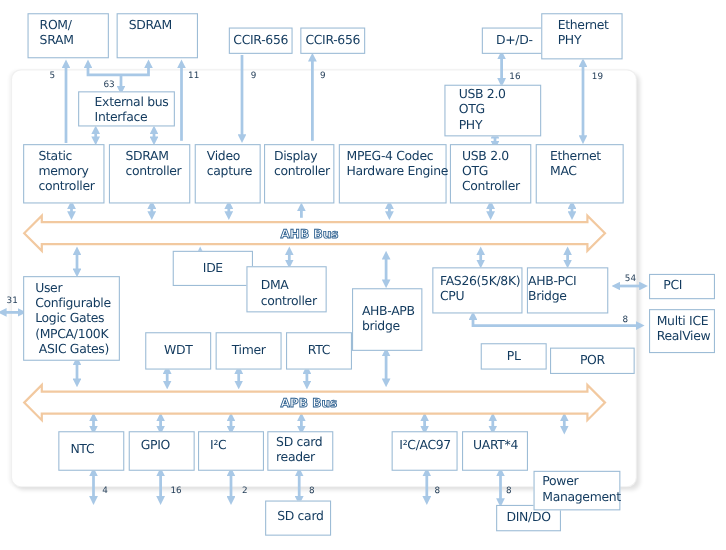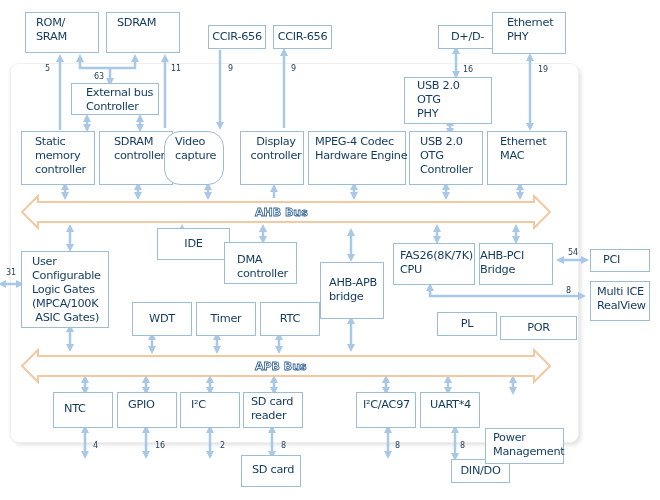--- a/index.html
+++ b/index.html
@@ -106,29 +106,29 @@
 <div class="box center" style="left:428px;top:25px;width:59px;height:24px;">D+/D-</div>
 <div class="box" style="left:492px;top:12px;width:74px;height:42px;padding-left:14px;">Ethernet
 PHY</div>
 <div class="box" style="left:590px;top:249px;width:60px;height:23px;padding-left:12px;">PCI</div>
 <div class="box" style="left:590px;top:281px;width:60px;height:40px;padding-left:6px;">Multi ICE
 RealView</div>
 <div class="box" style="left:241px;top:455px;width:60px;height:32px;padding-top:7px;">SD card</div>
 <div class="box center" style="left:441px;top:459px;width:59px;height:24px;">DIN/DO</div>
 
 <div class="box" style="left:71px;top:83px;width:88px;height:32px;padding-top:2px;padding-left:14px;">External bus
-Controller</div>
+Interface</div>
 <div class="box" style="left:21px;top:131px;width:74px;height:54px;padding-left:13px;">Static
 memory
 controller</div>
 <div class="box" style="left:99px;top:131px;width:74px;height:54px;padding-left:14px;">SDRAM
 controller</div>
-<div class="box" style="left:164px;top:131px;width:60px;height:54px;border-radius:16px;">Video
+<div class="box" style="left:177px;top:131px;width:60px;height:54px;">Video
 capture</div>
-<div class="box" style="left:240px;top:131px;width:64px;height:54px;padding-left:8px;text-align:center;">Display
+<div class="box" style="left:240px;top:131px;width:64px;height:54px;padding-left:8px;">Display
 controller</div>
 <div class="box" style="left:308px;top:131px;width:98px;height:54px;padding-left:6px;">MPEG-4 Codec
 Hardware Engine</div>
 <div class="box" style="left:404px;top:77px;width:88px;height:47px;padding-top:1px;padding-left:12px;">USB 2.0
 OTG
 PHY</div>
 <div class="box" style="left:409px;top:131px;width:74px;height:54px;">USB 2.0
 OTG
 Controller</div>
 <div class="box" style="left:487px;top:131px;width:80px;height:54px;padding-left:12px;">Ethernet
@@ -137,21 +137,21 @@
 <div class="box" style="left:21px;top:251px;width:88px;height:77px;padding-left:10px;line-height:14px;">User
 Configurable
 Logic Gates
 (MPCA/100K
  ASIC Gates)</div>
 <div class="box center" style="left:147px;top:228px;width:73px;height:32px;">IDE</div>
 <div class="box" style="left:224px;top:242px;width:73px;height:42px;padding-top:10px;padding-left:12px;">DMA
 controller</div>
 <div class="box" style="left:320px;top:262px;width:64px;height:57px;padding-top:13px;padding-left:8px;">AHB-APB
 bridge</div>
-<div class="box" style="left:393px;top:243px;width:82px;height:42px;padding-top:5px;padding-left:6px;">FAS26(8K/7K)
+<div class="box" style="left:393px;top:243px;width:82px;height:42px;padding-top:5px;padding-left:6px;">FAS26(5K/8K)
 CPU</div>
 <div class="box" style="left:479px;top:243px;width:74px;height:42px;padding-top:5px;padding-left:0;">AHB-PCI
 Bridge</div>
 
 <div class="box center" style="left:122px;top:302px;width:60px;height:34px;">WDT</div>
 <div class="box center" style="left:186px;top:302px;width:60px;height:34px;">Timer</div>
 <div class="box center" style="left:250px;top:302px;width:60px;height:34px;">RTC</div>
 <div class="box center" style="left:427px;top:312px;width:60px;height:24px;">PL</div>
 <div class="box center" style="left:490px;top:316px;width:77px;height:24px;">POR</div>
 

